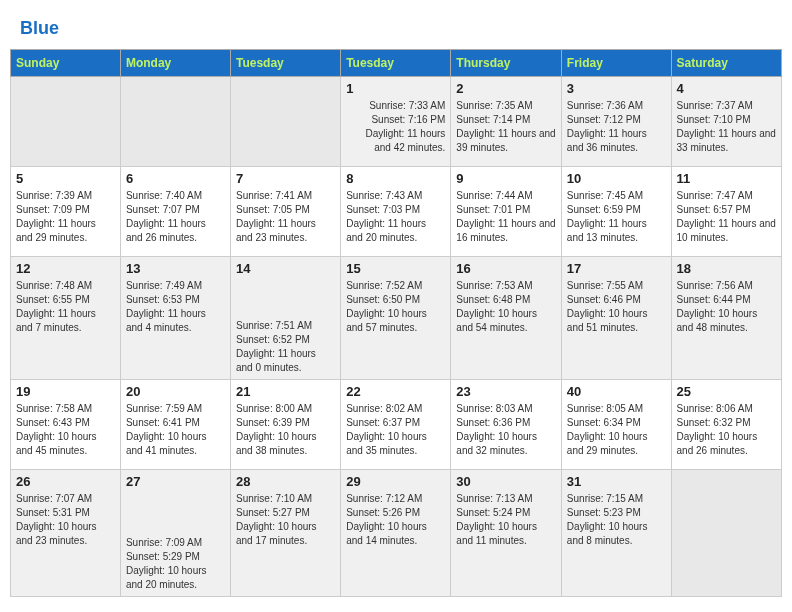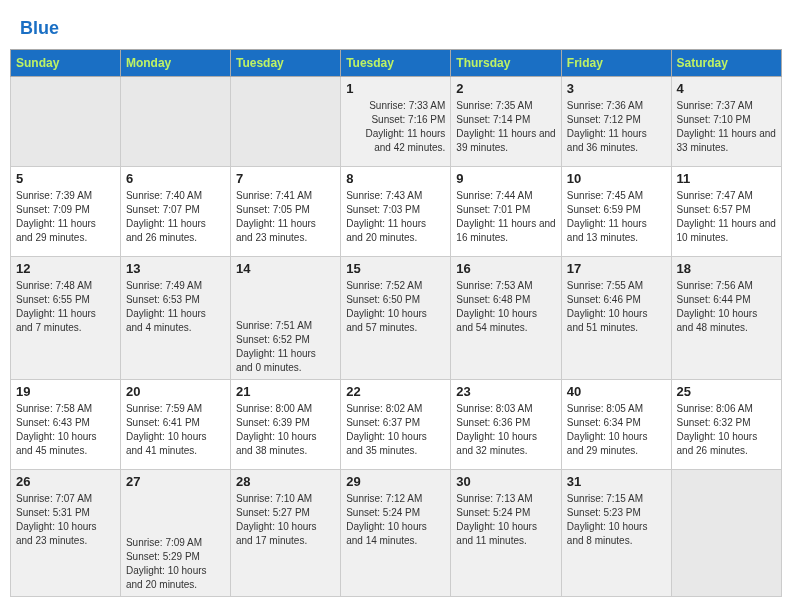--- a/index.html
+++ b/index.html
@@ -284,21 +284,21 @@
         </td>
         <td>
           <div class="day-number">28</div>
           <div class="day-detail" style="white-space: pre-line;">Sunrise: 7:10 AM
 Sunset: 5:27 PM
 Daylight: 10 hours and 17 minutes.</div>
         </td>
         <td>
           <div class="day-number">29</div>
           <div class="day-detail" style="white-space: pre-line;">Sunrise: 7:12 AM
-Sunset: 5:24 PM
+Sunset: 5:26 PM
 Daylight: 10 hours and 14 minutes.</div>
         </td>
         <td>
           <div class="day-number">30</div>
           <div class="day-detail" style="white-space: pre-line;">Sunrise: 7:13 AM
 Sunset: 5:24 PM
 Daylight: 10 hours and 11 minutes.</div>
         </td>
         <td>
           <div class="day-number">31</div>

